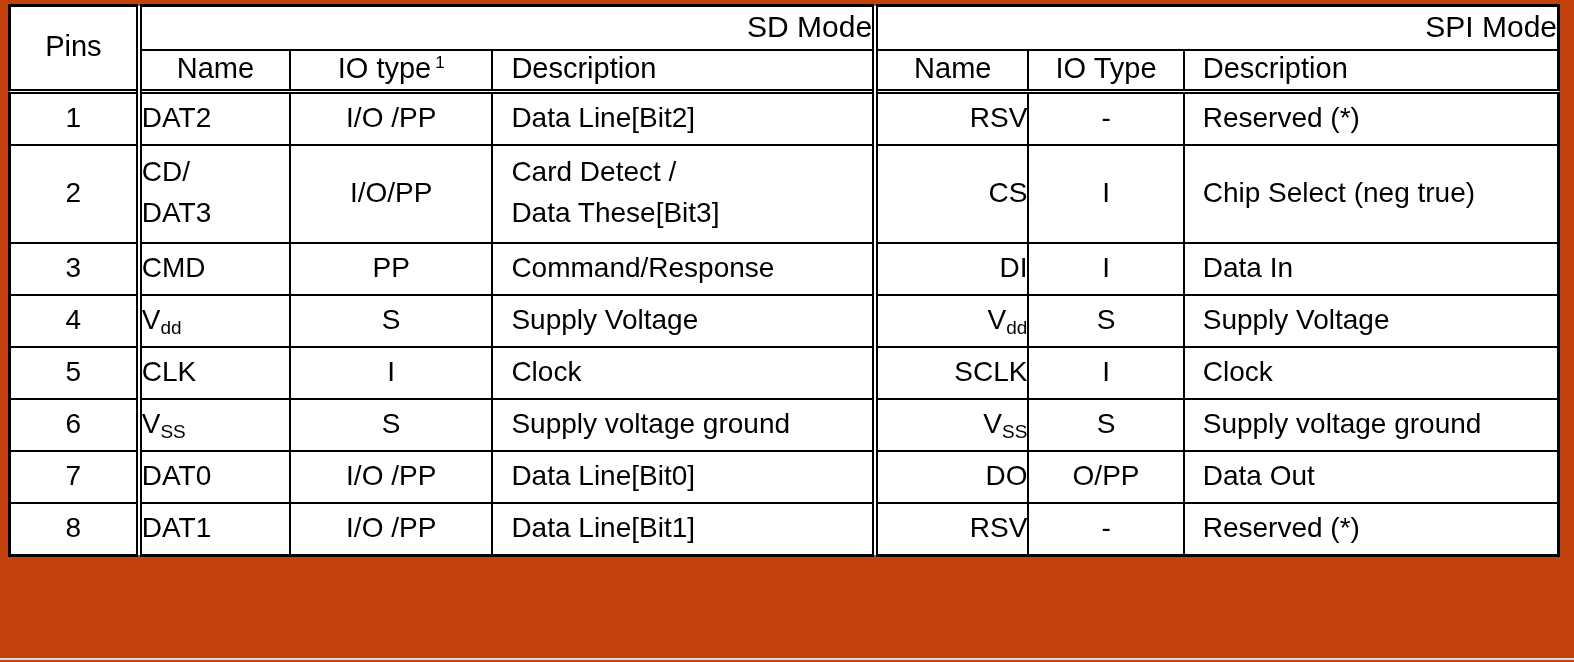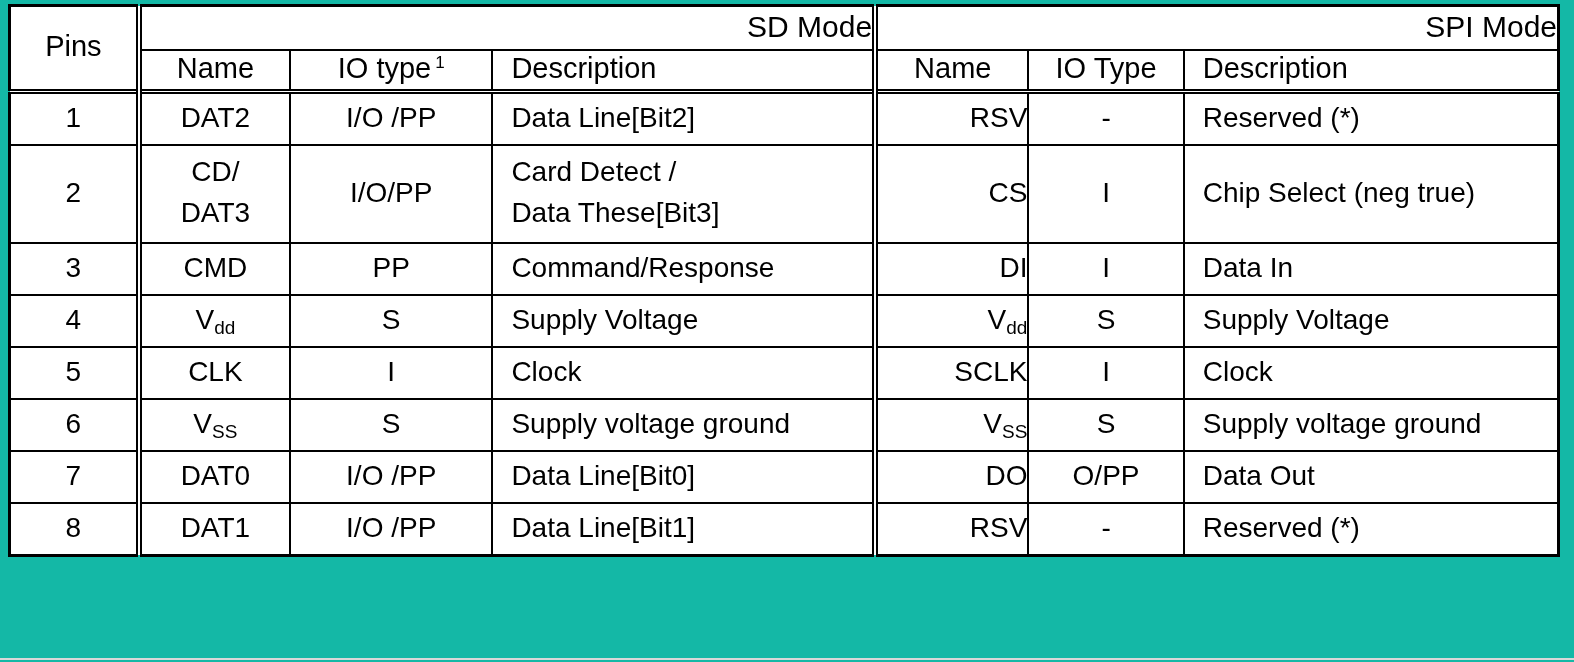--- a/index.html
+++ b/index.html
@@ -14,21 +14,21 @@
     overflow: hidden;
     font-family: "Liberation Sans", sans-serif;
     color: #000000;
     -webkit-font-smoothing: antialiased;
   }
 
   .page {
     position: relative;
     width: 1574px;
     height: 662px;
-    background: #14b8a6;
+    background: #c2410c;
     box-sizing: border-box;
   }
 
   .table-wrap {
     position: absolute;
     left: 8px;
     top: 4px;
     width: 1552px;
   }
 
@@ -61,21 +61,21 @@
   }
   .sep-left {
     border-left: 6px double #000 !important;
   }
   
   .hdr-bottom {
     border-bottom: 5px double #000 !important;
   }
 
   .c-pins      { width: 129px; text-align: center; }
-  .c-sd-name   { width: 151px; text-align: center; }
+  .c-sd-name   { width: 151px; text-align: left; }
   .c-sd-io     { width: 202px; text-align: center; }
   .c-sd-desc   { width: 382px; text-align: left; padding-left: 18px !important; margin-top: 16px; }
   .c-spi-name  { width: 153px; text-align: right; }
   .c-spi-io    { width: 155px; text-align: center; }
   .c-spi-desc  { width: 374px; text-align: left; padding-left: 18px !important; }
 
   .grp-head {
     text-align: right;
     font-size: 30px;
     padding-top: 4px !important;

